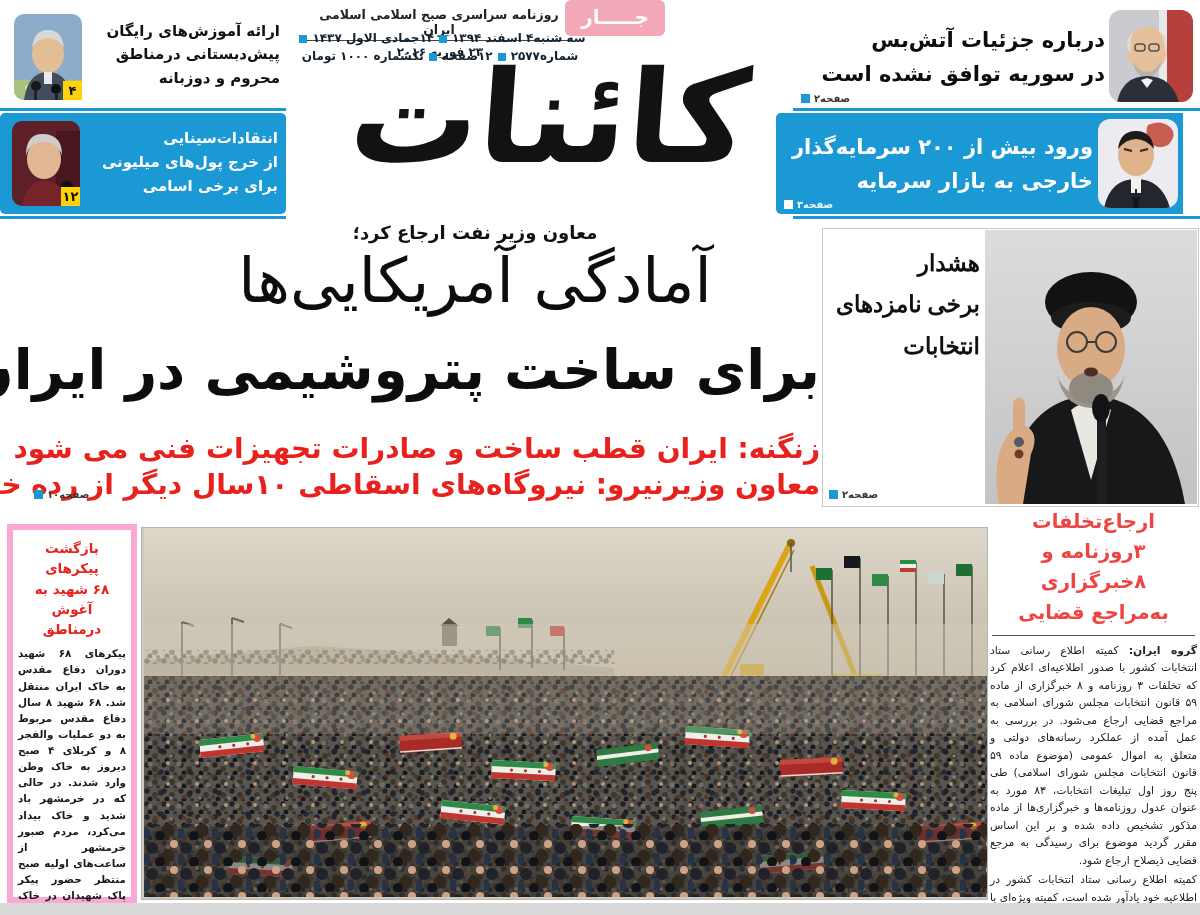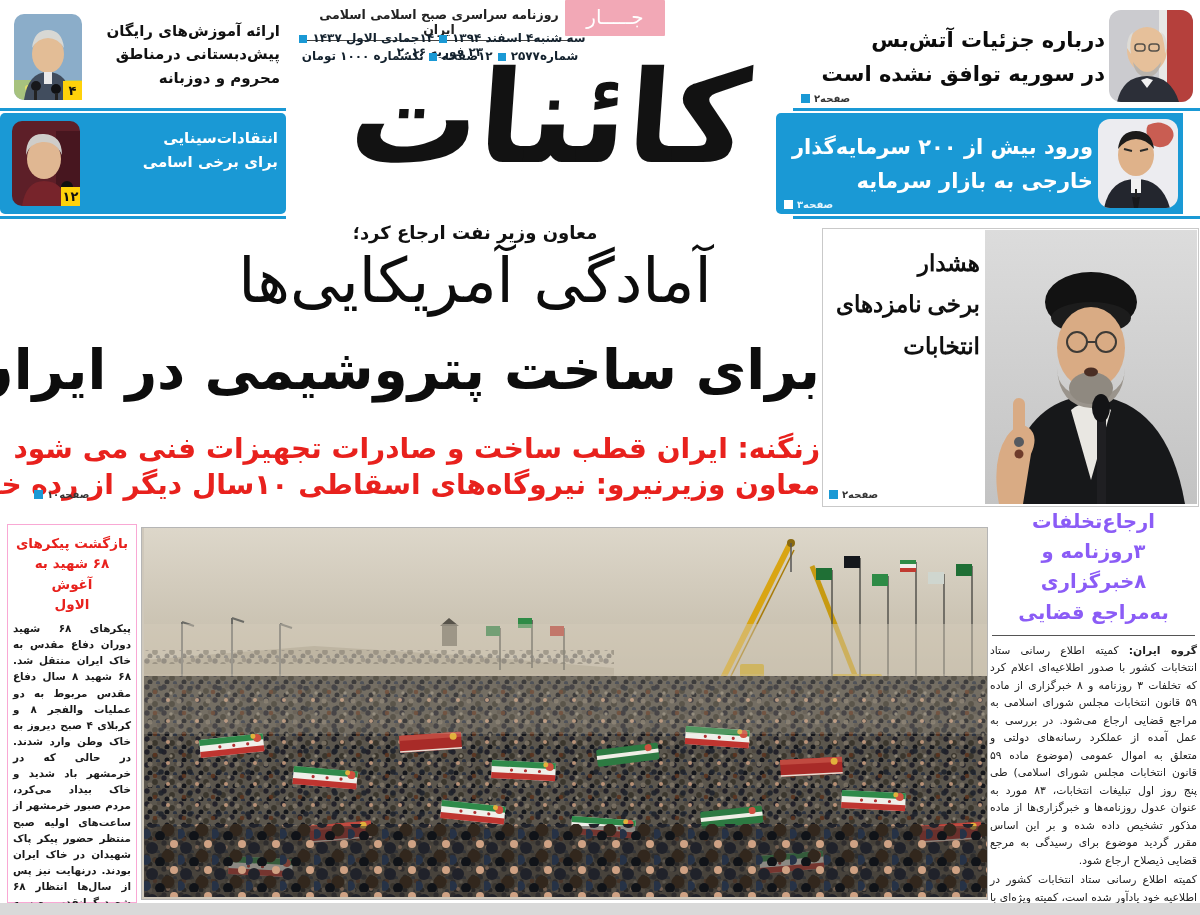--- a/index.html
+++ b/index.html
@@ -21,43 +21,43 @@
            display:flex;align-items:center;gap:4px;direction:rtl;}
   .sq{display:inline-block;width:9px;height:9px;background:#1a99d5;flex:0 0 auto;}
 
   
   .tagline{font-size:12.5px;color:#222;text-align:center;border-bottom:1.5px solid #444;
            padding-bottom:3px;font-weight:bold;}
   .dateline{font-size:12px;font-weight:bold;color:#14222e;text-align:center;}
   .dsq{display:inline-block;width:8px;height:8px;background:#1a99d5;margin:0 5px;vertical-align:middle;}
   .logo{font-size:128px;font-weight:bold;color:#121212;text-align:center;line-height:1.1;
         transform:skewX(-4deg);}
-  .bubble{background:#f2a8b6;color:#fff;font-weight:normal;font-size:20px;text-align:center;
-          line-height:34px;border-radius:1px;z-index:5;}
+  .bubble{background:#f2a8b6;color:#fff;font-weight:bold;font-size:20px;text-align:center;
+          line-height:34px;border-radius:6px;z-index:5;}
   .bubble::after{content:"";position:absolute;right:14px;bottom:-9px;width:0;height:0;
           border:9px solid transparent;border-top-color:#f2a8b6;border-right-width:2px;}
 
   
   .kicker{font-size:18px;font-weight:bold;color:#111;text-align:center;}
   .head1{font-size:62px;font-weight:normal;color:#0d0d0d;text-align:center;white-space:nowrap;
          letter-spacing:-1px;}
   .head2{font-size:55px;font-weight:bold;color:#0d0d0d;text-align:center;white-space:nowrap;
          letter-spacing:-1px;}
   .subred{font-size:28px;font-weight:bold;color:#e8211d;text-align:right;white-space:nowrap;}
 
   
   .wbox{border:1px solid #c9c9c9;background:#fff;}
   .wtitle{font-size:23px;font-weight:bold;color:#101010;text-align:right;line-height:1.8;font-family:Liberation Serif, serif;}
 
   
-  .mcol{border:1px solid #f9a8d4;background:#fff;box-sizing:border-box;padding:8px 5px;}
+  .mcol{border:6px solid #f9a8d4;background:#fff;box-sizing:border-box;padding:8px 5px;}
   .mtitle{color:#e8211d;font-weight:bold;font-size:13.5px;text-align:center;line-height:1.5;}
   .mbody{color:#1a1a1a;font-weight:bold;font-size:10.4px;line-height:1.55;text-align:justify;
          text-align-last:right;margin-top:6px;}
-  .vtitle{color:#8b5cf6;font-weight:bold;font-size:19.5px;text-align:center;line-height:1.55;}
+  .vtitle{color:#ef4444;font-weight:bold;font-size:19.5px;text-align:center;line-height:1.55;}
   .vline{border-bottom:1.5px solid #555;margin:7px 2px 6px 2px;}
   .vbody{color:#222;font-size:10.8px;line-height:1.62;text-align:justify;text-align-last:right;}
   .vbody p{margin:0 0 2px 0;text-indent:0;}
   .vlead{font-weight:bold;}
 
   .photoframe{border:1px solid #b5b5b5;background:#cfc8bb;}
   .bottomstrip{background:#d9d9d9;}
 </style>
 </head>
 <body>
@@ -100,20 +100,21 @@
         <path d="M14 34 Q14 12 32 13 Q50 14 50 34 Q44 20 30 21 Q18 22 14 34 Z" fill="#cfcdc9"></path>
         <path d="M10 85 Q14 60 32 60 Q52 60 56 85 Z" fill="#77242b"></path>
         <circle cx="55" cy="66" r="6" fill="#101010"></circle>
           <rect x="53" y="71" width="4" height="14" fill="#1a1a1a"></rect>
         <ellipse cx="58" cy="78" rx="5" ry="7" fill="#cfe3ea" opacity="0.7"></ellipse>
       </svg>
     </div>
     <div class="badge" style="left:61px;top:74px;">۱۲</div>
     <div class="t-text" style="right:8px;top:13px;width:190px;font-size:15px;line-height:1.6;color:#ffffff;">
       <div>انتقادات‌سینایی</div>
+      <div>از خرج پول‌های میلیونی</div>
       <div>برای برخی اسامی</div>
     </div>
   </div>
   <div class="abs blue-bar" style="left:0;top:216px;width:286px;"></div>
 
   <div class="abs tagline" style="left:305px;top:7px;width:268px;">روزنامه سراسری صبح اسلامی اسلامی ایران</div>
   <div class="abs dateline" style="left:290px;top:31px;width:300px;">
     <span>سه شنبه۴ اسفند ۱۳۹۴</span><span class="dsq"></span><span>۱۴جمادی الاول ۱۴۳۷</span><span class="dsq"></span><span>۲۳ فوریه ۲۰۱۶</span>
   </div>
   <div class="abs dateline" style="left:290px;top:49px;width:300px;">
@@ -223,21 +224,21 @@
     <div class="pagelab" style="left:6px;bottom:6px;">
       <span>صفحه۲</span>
         <span class="sq"></span>
     </div>
   </div>
 
   <div class="abs mcol" style="left:7px;top:524px;width:130px;height:379px;">
     <div class="mtitle">
       <div>بازگشت پیکرهای</div>
       <div>۶۸ شهید به آغوش</div>
-      <div>الاول</div>
+      <div>درمناطق</div>
     </div>
     <div class="mbody">پیکرهای ۶۸ شهید دوران دفاع مقدس به خاک ایران منتقل شد. ۶۸ شهید ۸ سال دفاع مقدس مربوط به دو عملیات والفجر ۸ و کربلای ۴ صبح دیروز به خاک وطن وارد شدند. در حالی که در خرمشهر باد شدید و خاک بیداد می‌کرد، مردم صبور خرمشهر از ساعت‌های اولیه صبح منتظر حضور پیکر پاک شهیدان در خاک ایران بودند. درنهایت نیز پس از سال‌ها انتظار ۶۸ شهید گرانقدر میهن به خاک ایران وارد شدند.</div>
   </div>
 
   <div class="abs photoframe" style="left:141px;top:527px;width:845px;height:371px;">
     <svg width="843" height="369" viewBox="0 0 843 369" preserveAspectRatio="none">
       <defs>
         <linearGradient id="sky" x1="0" y1="0" x2="0" y2="1">
           <stop offset="0" stop-color="#ddd7ca"></stop>
             <stop offset="1" stop-color="#bdb4a1"></stop>

